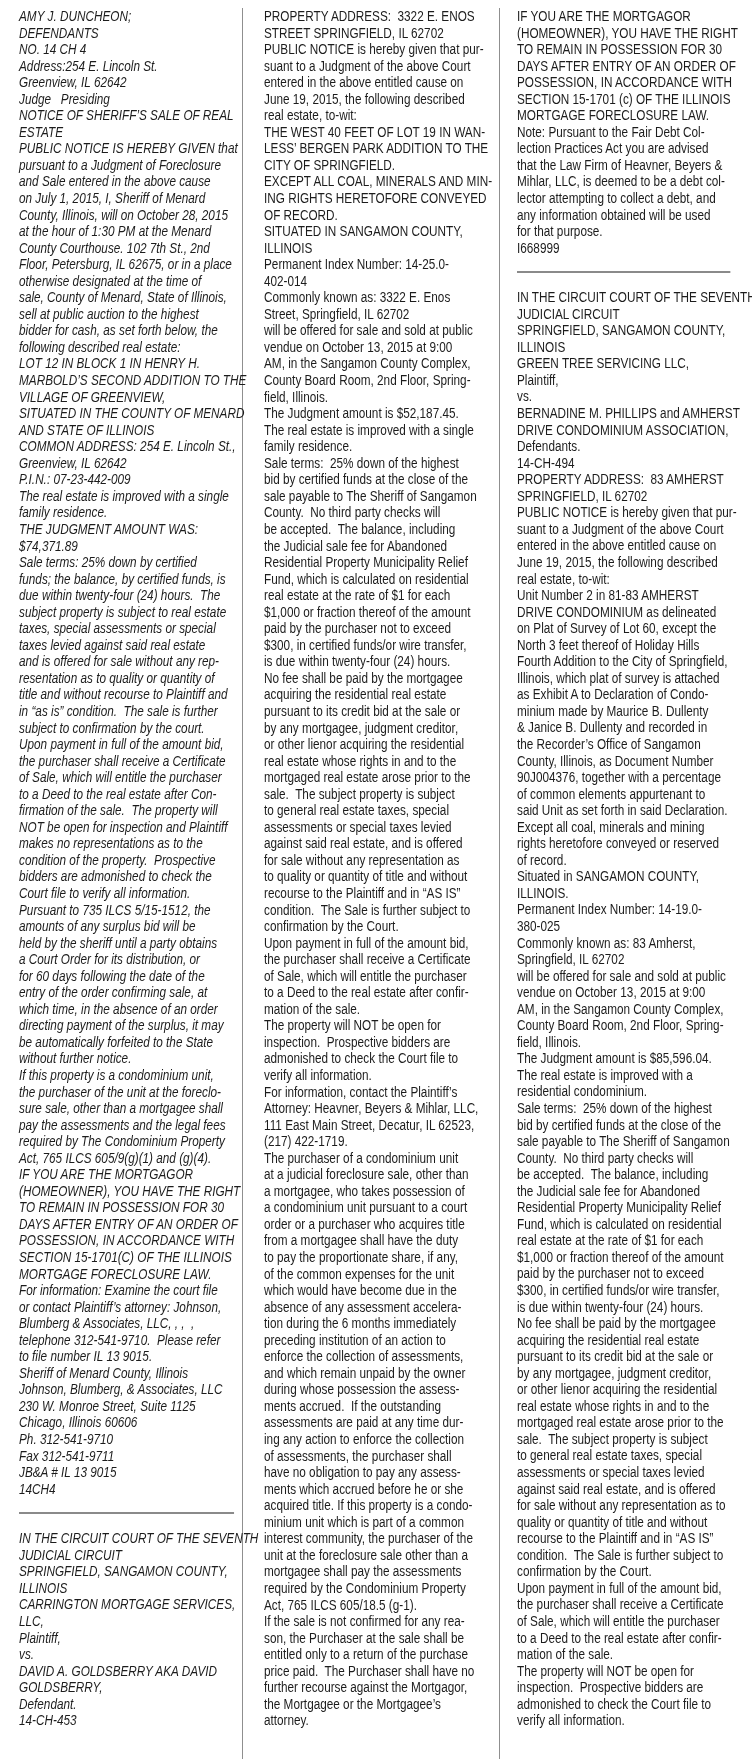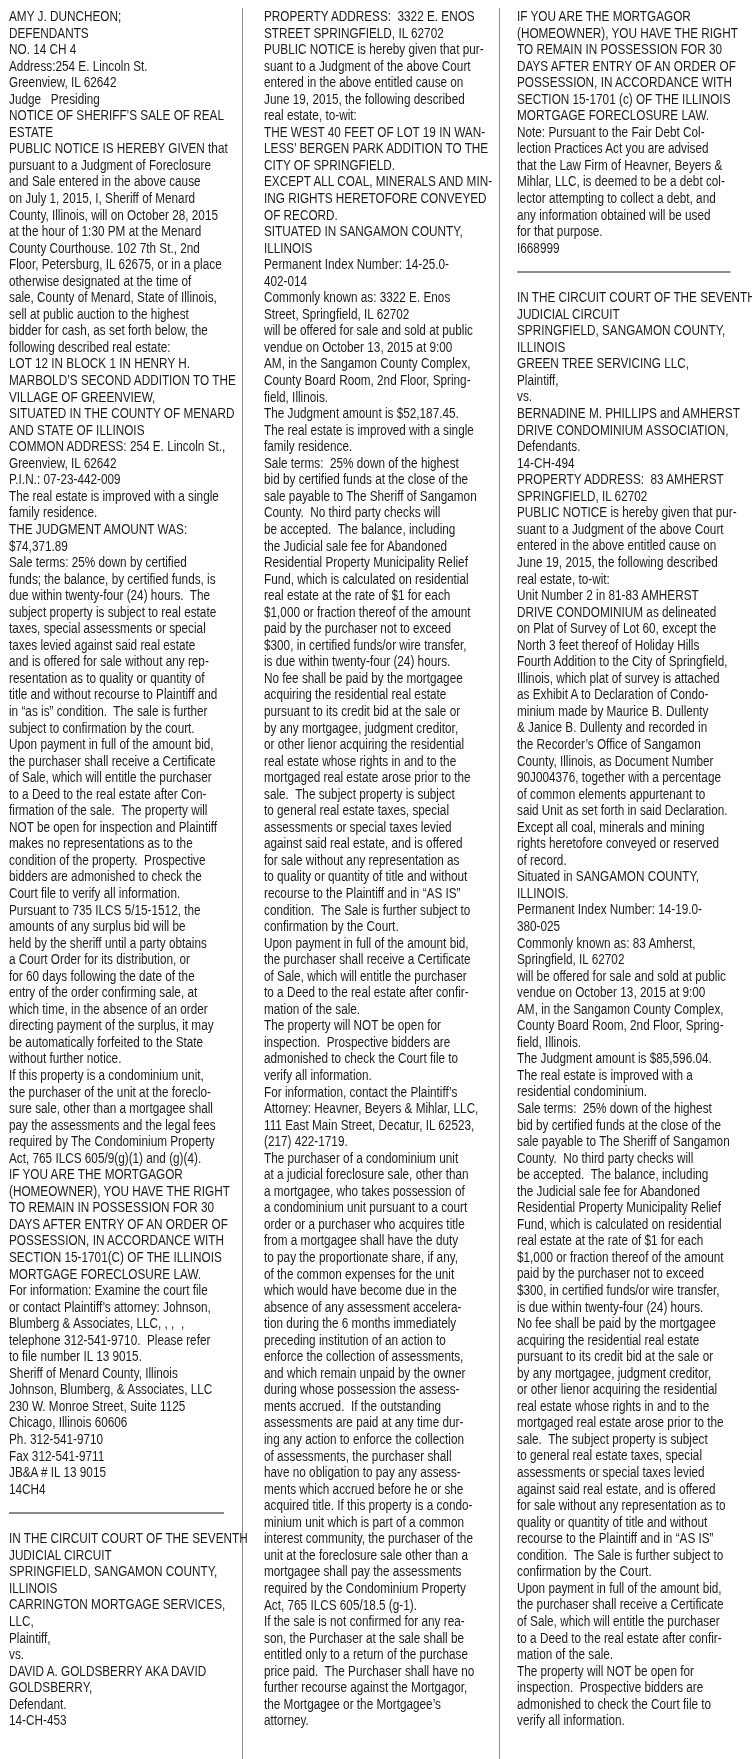--- a/index.html
+++ b/index.html
@@ -4,21 +4,21 @@
 <style>
   html, body { margin: 0; padding: 0; }
   body {
     width: 752px; height: 1759px;
     background: #ffffff;
     font-family: "Liberation Sans", sans-serif;
     overflow: hidden;
   }
   .page { display: flex; width: 752px; height: 1759px; box-sizing: border-box; padding-top: 8px; }
   .col { box-sizing: border-box; }
-  .col-1 { width: 242px; padding-left: 9px; }
+  .col-1 { width: 242px; padding-left: 19px; font-style: italic; }
   .col-2 { width: 256px; padding-left: 21px; }
   .col-3 { width: 252px; padding-left: 17px; }
   .vdivider { width: 1px; background: #8f8f8f; height: 1751px; flex: 0 0 1px; }
   .col-text {
     transform: scaleX(0.84);
     transform-origin: 0 0;
     font-size: 14px;
     line-height: 16.55px;
     color: #1c1c1c;
     font-weight: 400;

